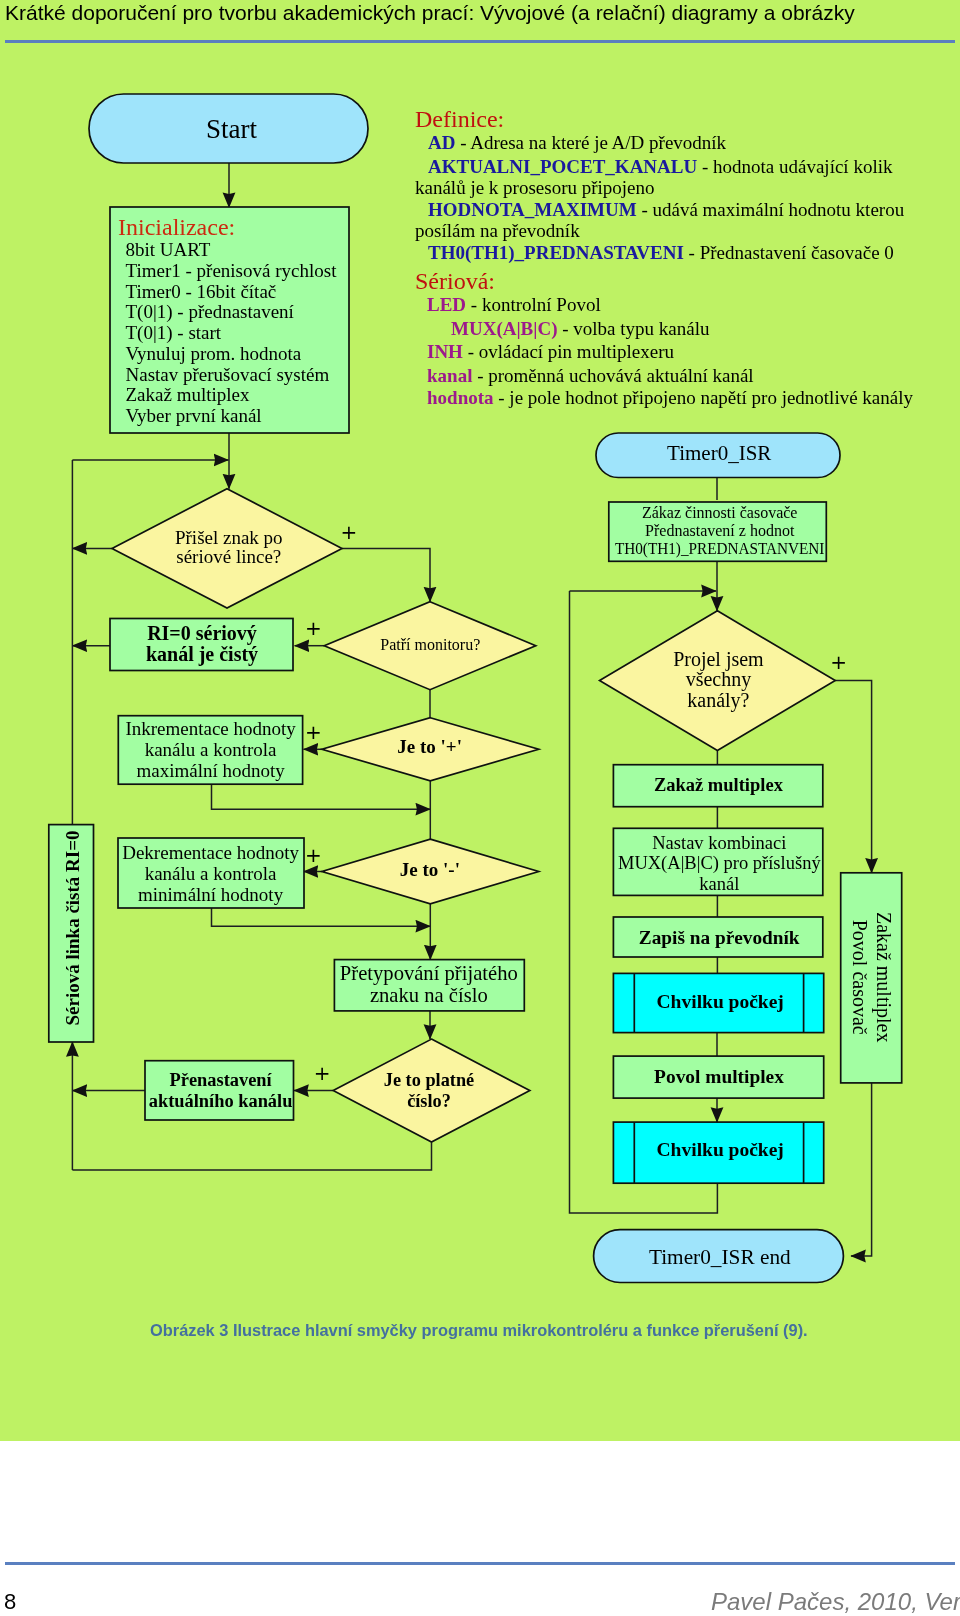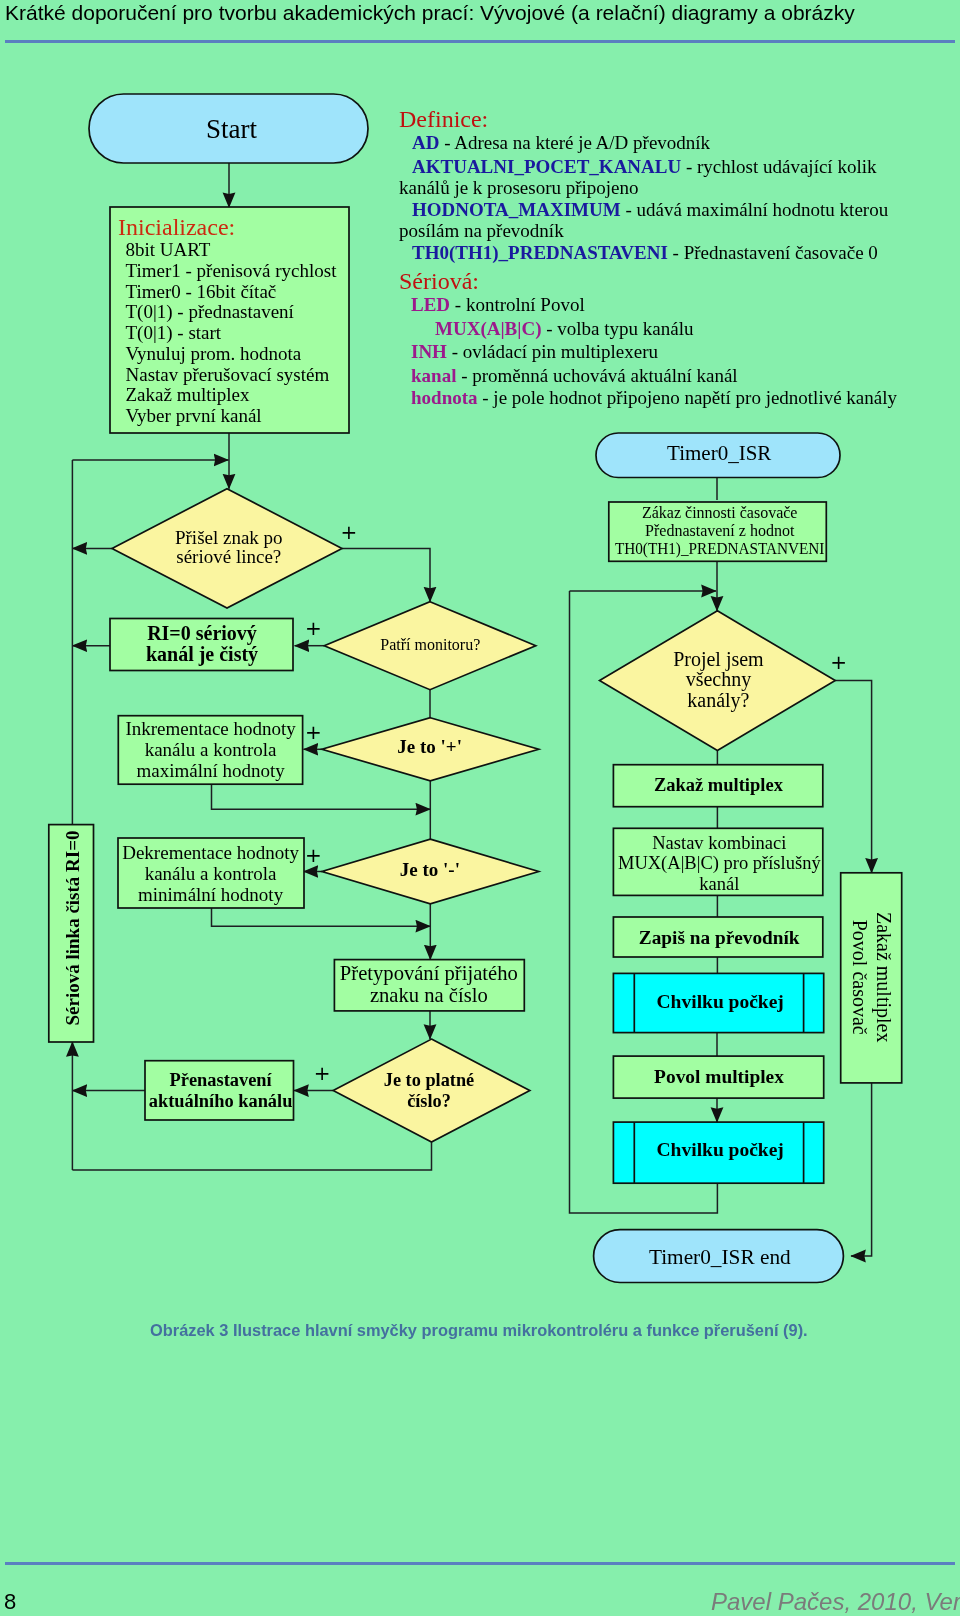--- a/index.html
+++ b/index.html
@@ -1,28 +1,28 @@
 <!DOCTYPE html>
 <html lang="cs"><head>
 <meta charset="utf-8">
 <title>Kratke doporuceni pro tvorbu akademickych praci</title>
 <style>
   html,body{margin:0;padding:0;background:#fff;}
   body{width:960px;height:1616px;font-family:"Liberation Sans",sans-serif;overflow:hidden;}
-  #page{position:relative;width:960px;height:1616px;background:#86efac;}
+  #page{position:relative;width:960px;height:1441px;background:#bef264;}
   .hdr{position:absolute;left:5px;top:-1px;font-size:21px;line-height:27px;color:#000;white-space:nowrap;}
   .rule{position:absolute;height:3px;background:#5a80c0;}
   #hdr-rule{left:5px;top:40px;width:950px;}
   #ftr-rule{left:5px;top:1562px;width:950px;}
   .pgnum{position:absolute;left:4px;top:1591px;font-size:22px;line-height:21px;color:#000;}
   .ftr{position:absolute;left:711px;top:1591px;font-size:24px;line-height:21px;color:#7b7b7b;font-style:italic;white-space:nowrap;}
   .caption{position:absolute;left:150px;top:1320px;font-size:16.4px;line-height:20px;font-weight:bold;color:#44709f;white-space:nowrap;text-align:center;}
   #fig{position:absolute;left:0;top:0;}
   #legend{position:absolute;left:0;top:0;width:960px;height:430px;font-family:"Liberation Serif",serif;color:#000;}
-  #legend > div{position:absolute;white-space:nowrap;}
+  #legend > div{position:absolute;white-space:nowrap;margin-left:16px;}
   .lg-h{font-size:24px;line-height:18px;font-weight:normal;color:#c01010;}
   .lg-l{font-size:19px;line-height:15.3px;text-align:right;}
   .tm{font-weight:bold;}
   .tm.d{color:#1a1a9e;}
   .tm.v{color:#9c1a8c;}
   .ds{font-weight:normal;color:#000;}
 </style>
 </head>
 <body>
 
@@ -161,21 +161,21 @@
     <text x="313.4" y="635">+</text>
     <text x="313.5" y="739.4">+</text>
     <text x="313.4" y="861.5">+</text>
     <text x="322.2" y="1080.4">+</text>
     <text x="838.6" y="669.3">+</text>
   </g>
 </svg>
   <div id="legend">
     <div class="lg-h" style="left:399px;top:109.6px">Definice:</div>
     <div class="lg-l" style="left:412px;top:135.4px"><span class="tm d">AD</span><span class="ds"> - Adresa na které je A/D převodník</span></div>
-    <div class="lg-l" style="left:412px;top:158.6px"><span class="tm d">AKTUALNI_POCET_KANALU</span><span class="ds"> - rychlost udávající kolik</span></div>
+    <div class="lg-l" style="left:412px;top:158.6px"><span class="tm d">AKTUALNI_POCET_KANALU</span><span class="ds"> - hodnota udávající kolik</span></div>
     <div class="lg-l" style="left:399px;top:180.1px"><span class="tm d"></span><span class="ds">kanálů je k prosesoru připojeno</span></div>
     <div class="lg-l" style="left:412px;top:202.4px"><span class="tm d">HODNOTA_MAXIMUM</span><span class="ds"> - udává maximální hodnotu kterou</span></div>
     <div class="lg-l" style="left:399px;top:223px"><span class="tm d"></span><span class="ds">posílám na převodník</span></div>
     <div class="lg-l" style="left:412px;top:245.3px"><span class="tm d">TH0(TH1)_PREDNASTAVENI</span><span class="ds"> - Přednastavení časovače 0</span></div>
     <div class="lg-h" style="left:399px;top:272.2px">Sériová:</div>
     <div class="lg-l" style="left:411px;top:297.2px"><span class="tm v">LED</span><span class="ds"> - kontrolní Povol</span></div>
     <div class="lg-l" style="left:435px;top:320.7px"><span class="tm v">MUX(A|B|C)</span><span class="ds"> - volba typu kanálu</span></div>
     <div class="lg-l" style="left:411px;top:343.6px"><span class="tm v">INH</span><span class="ds"> - ovládací pin multiplexeru</span></div>
     <div class="lg-l" style="left:411px;top:368px"><span class="tm v">kanal</span><span class="ds"> - proměnná uchovává aktuální kanál</span></div>
     <div class="lg-l" style="left:411px;top:389.9px"><span class="tm v">hodnota</span><span class="ds"> - je pole hodnot připojeno napětí pro jednotlivé kanály</span></div>

